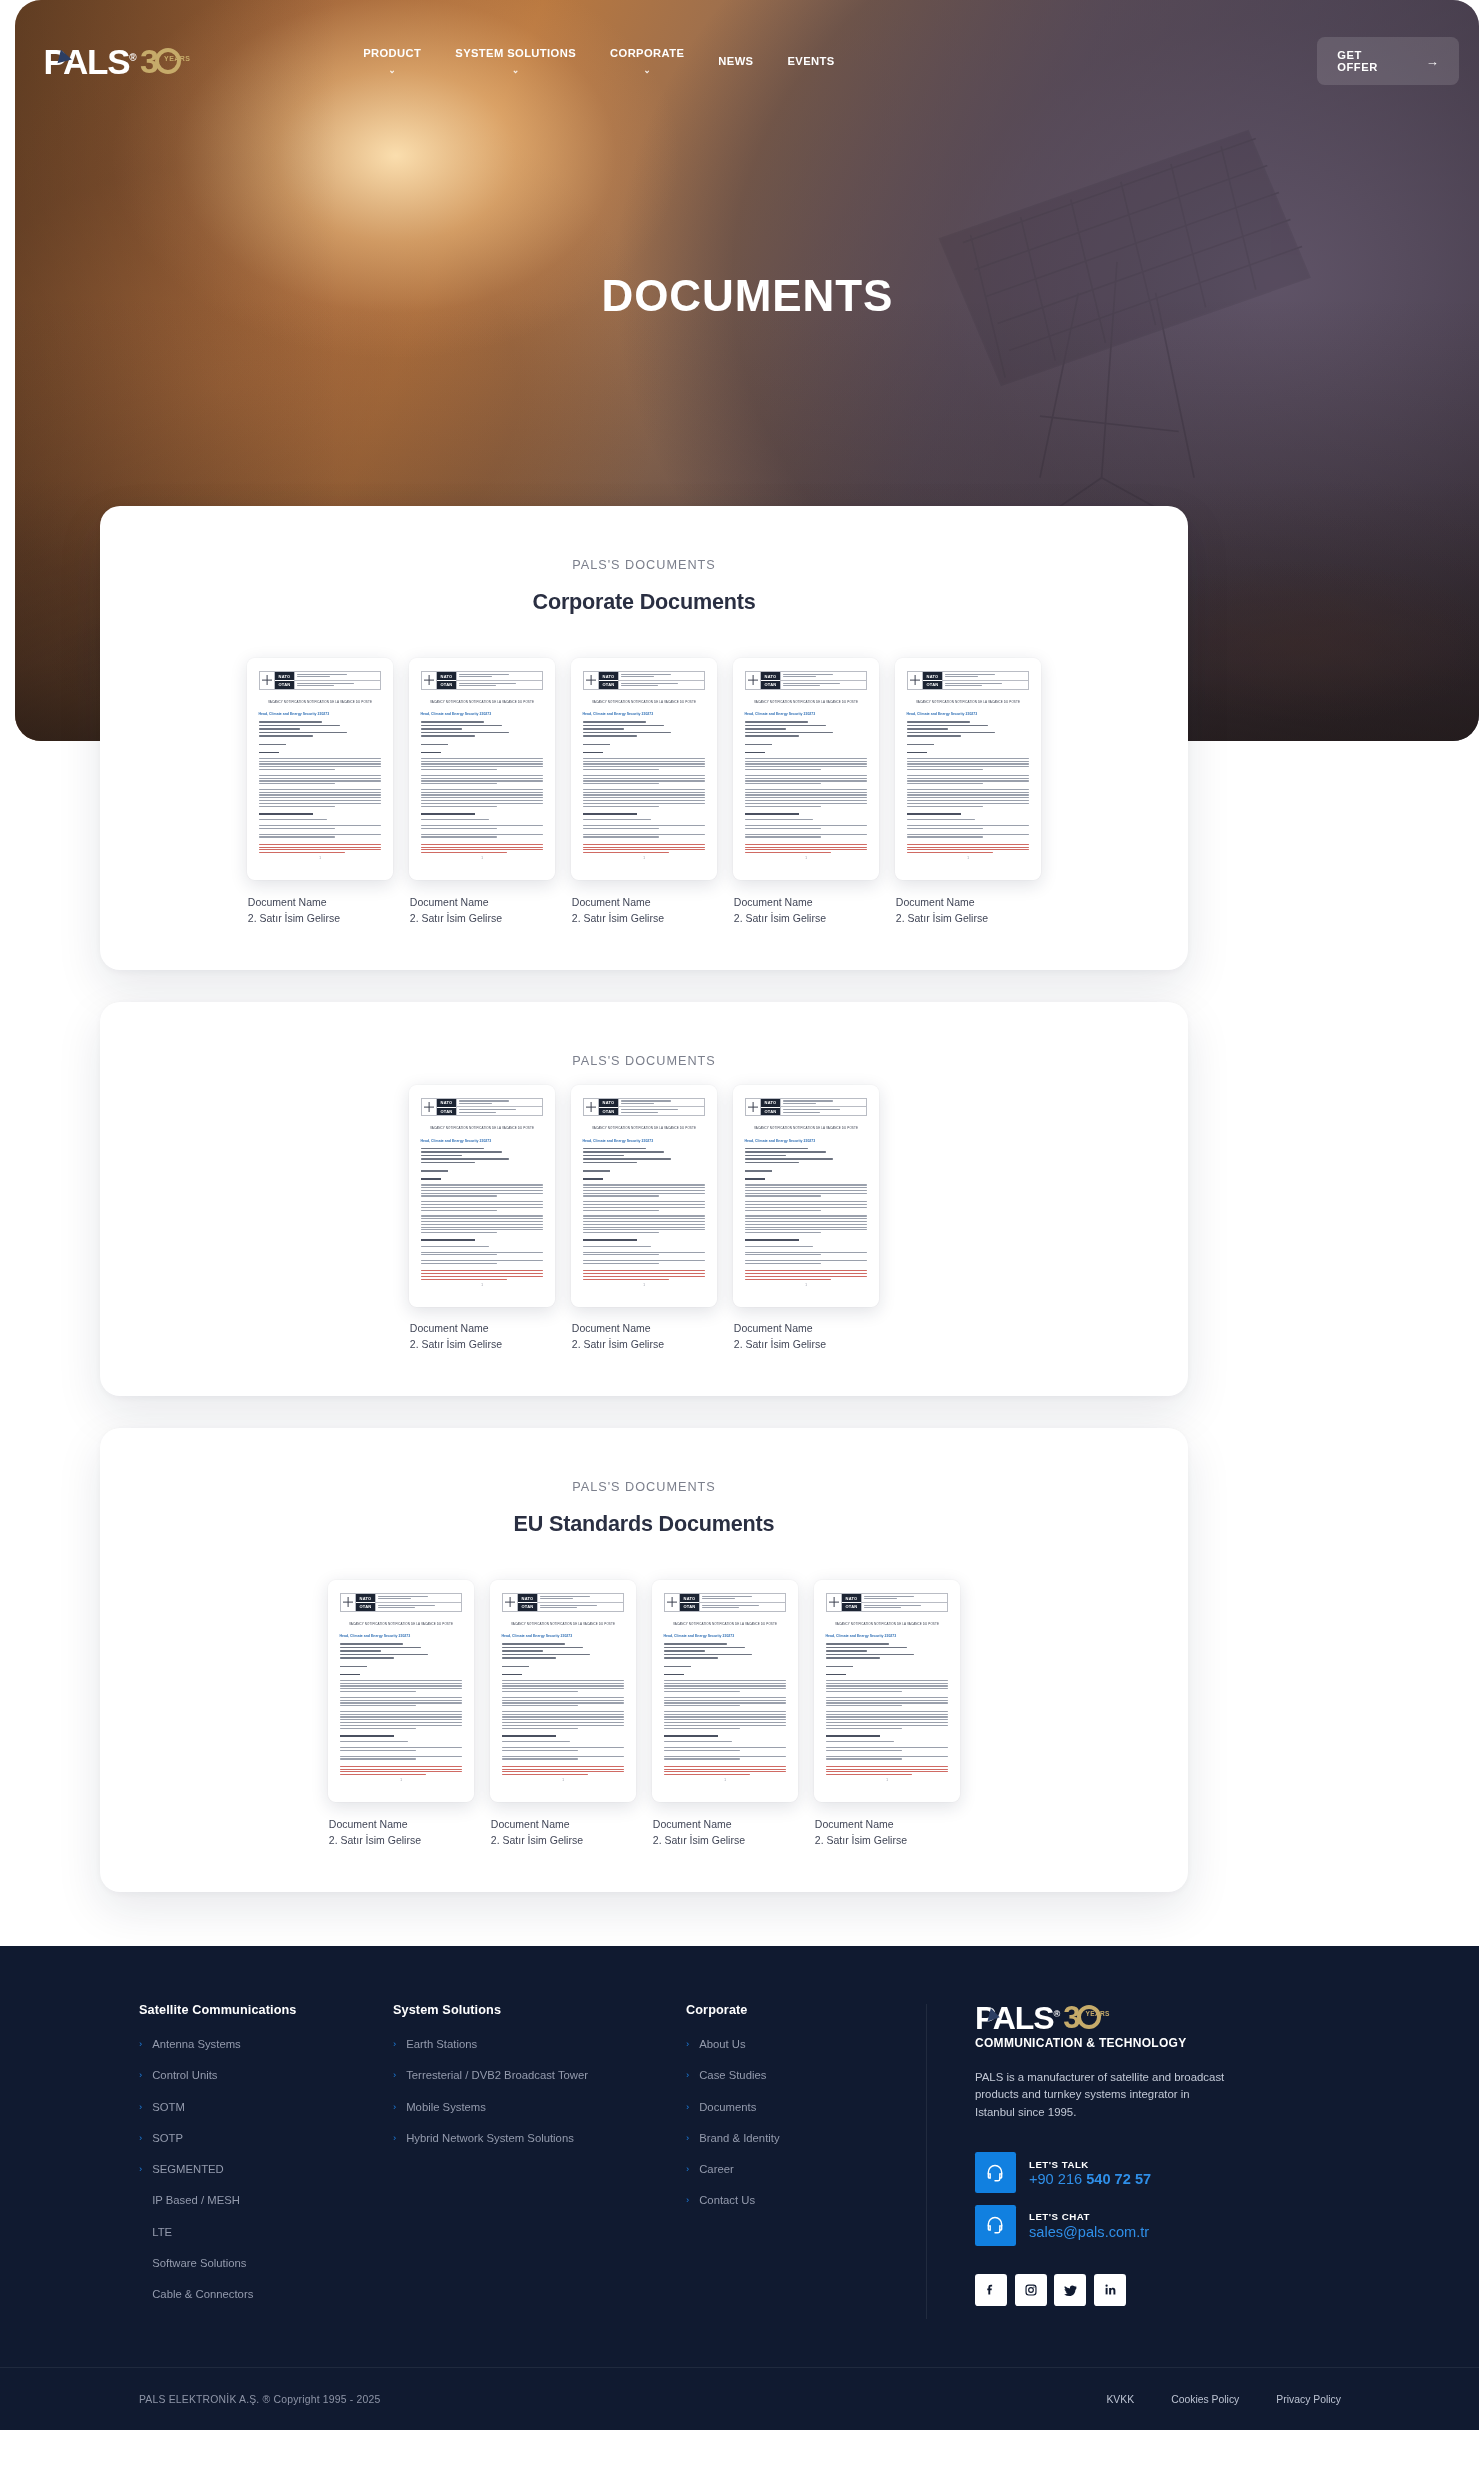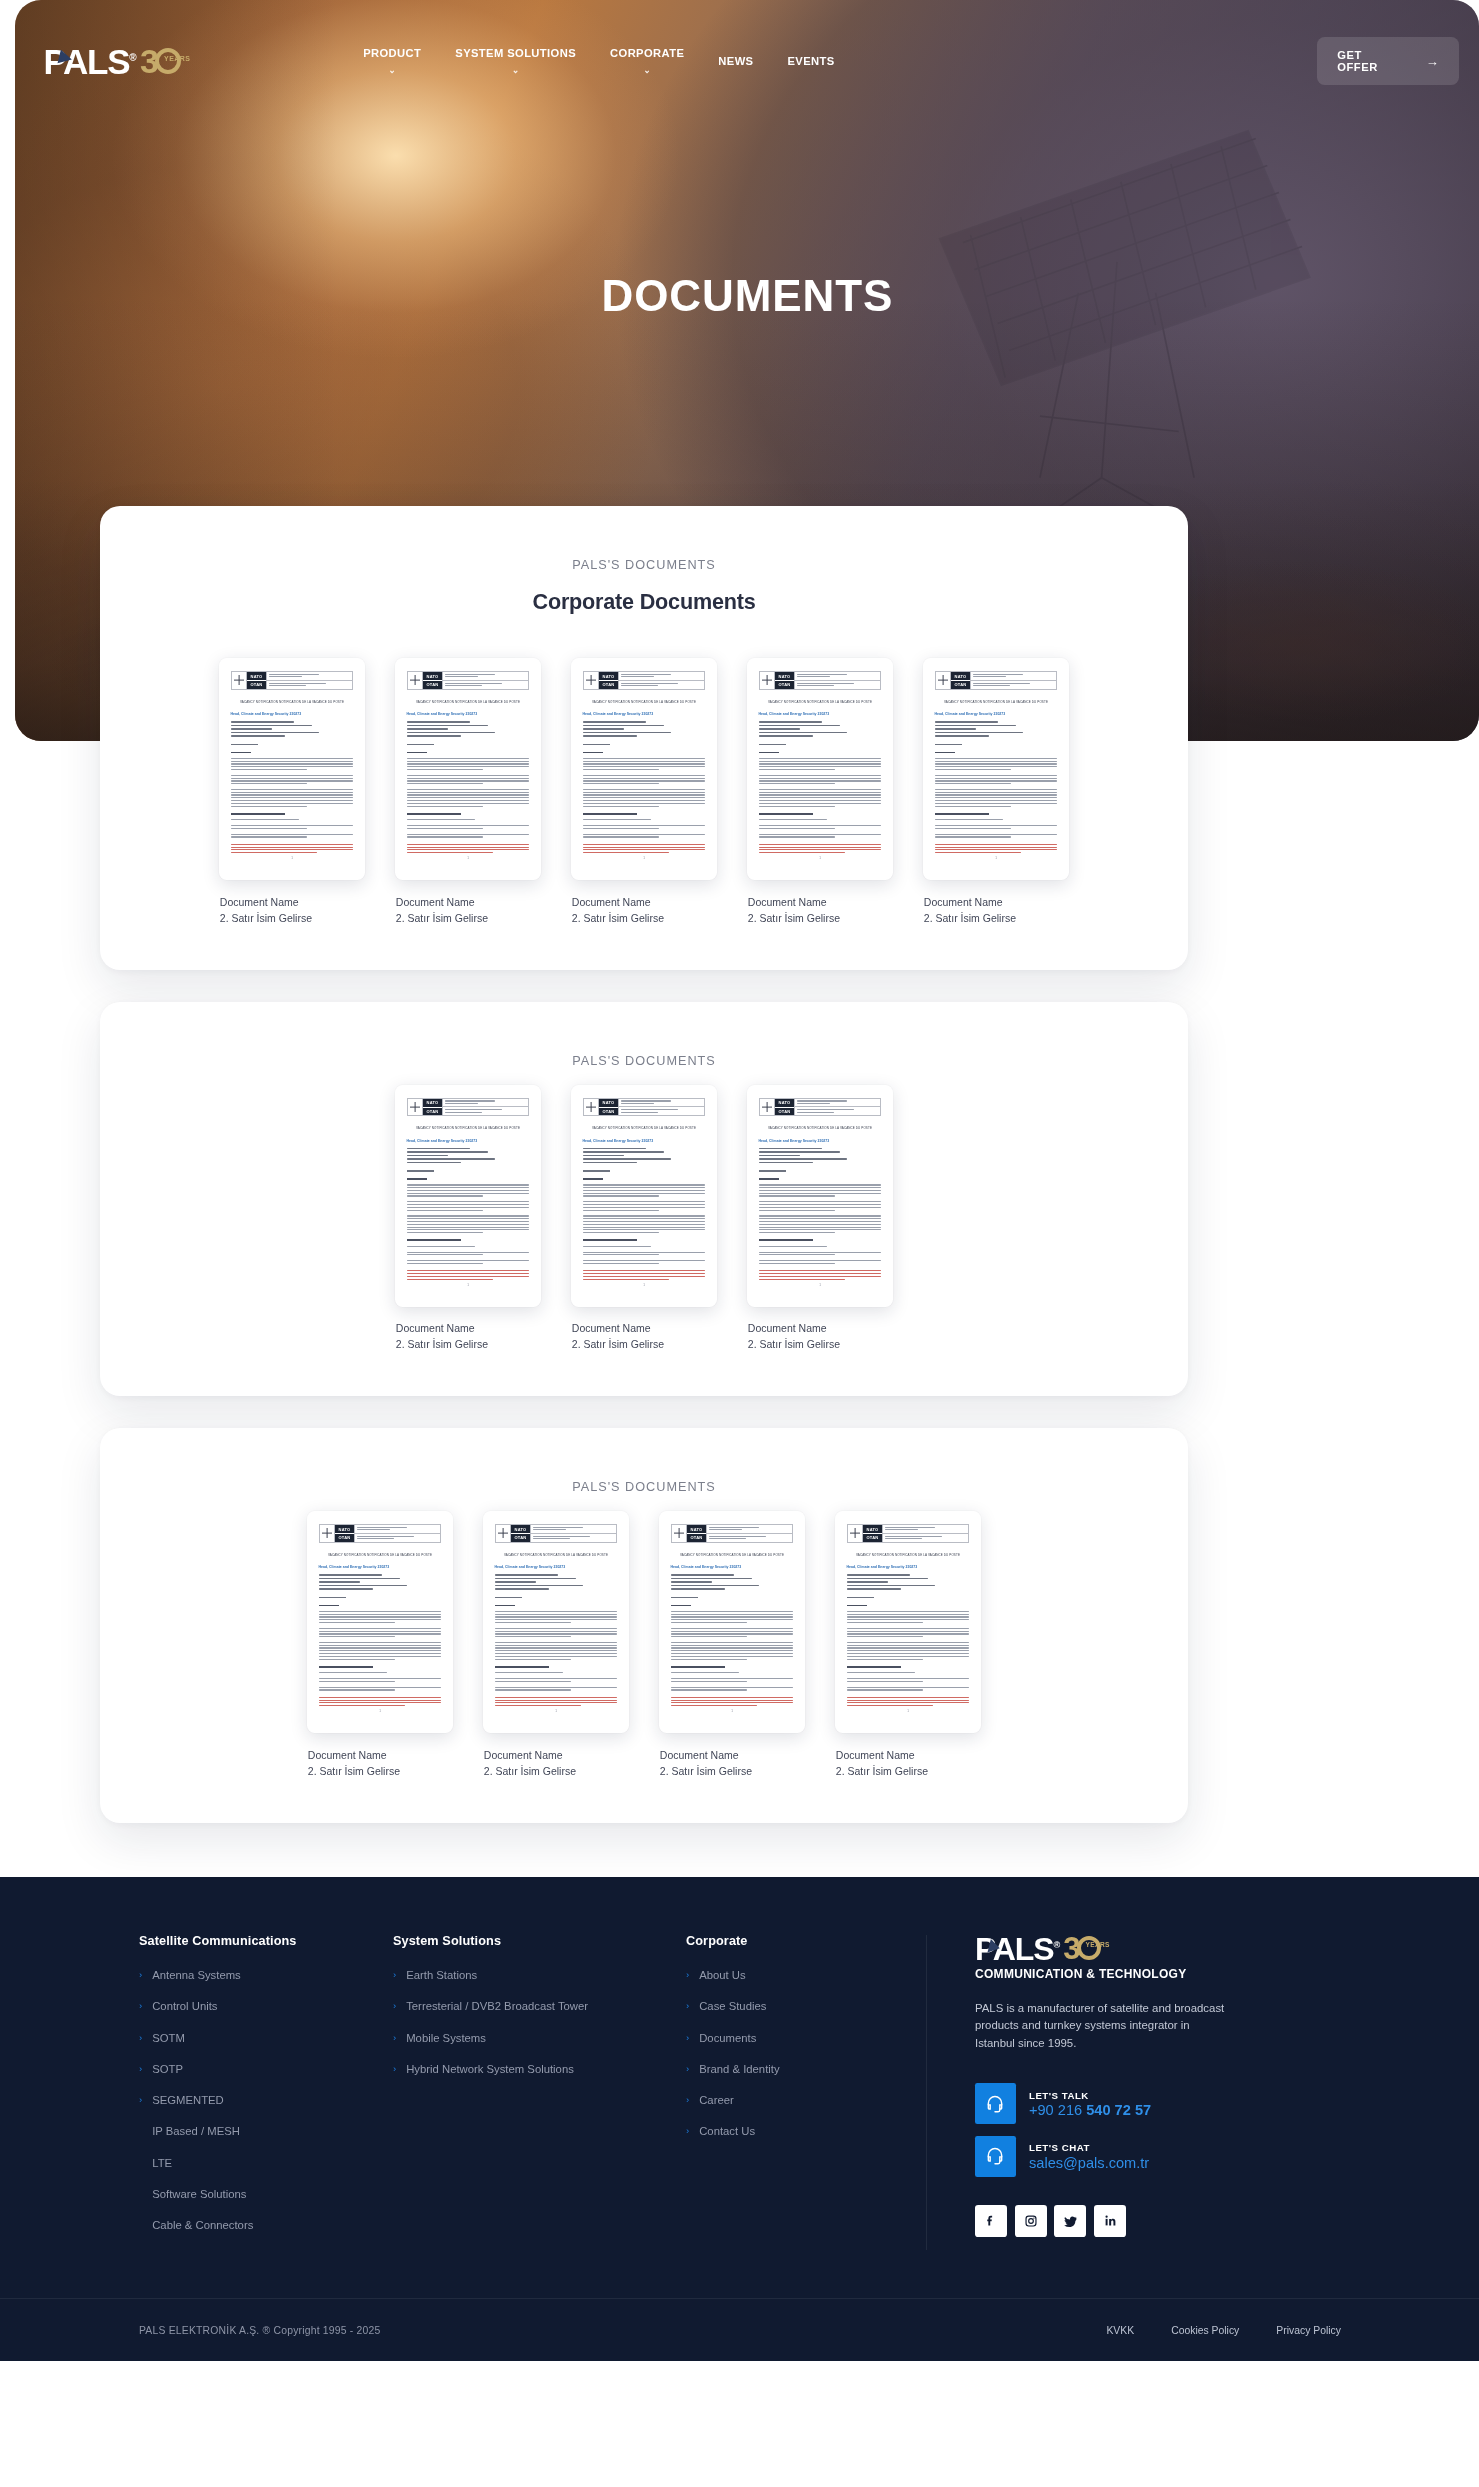--- a/index.html
+++ b/index.html
@@ -137,21 +137,21 @@
   }
   .panel:last-child { margin-bottom: 0; }
   .panel-eyebrow {
     font-size: 12.7px; color: #7b7f8c; letter-spacing: 1px;
     font-weight: 400; margin-bottom: 17px;
   }
   .panel-title {
     font-size: 21.6px; color: #2a2f42; font-weight: 700; letter-spacing: -0.2px;
     margin-bottom: 43px;
   }
-  .doc-row { display: flex; justify-content: center; gap: 30px; flex-wrap: nowrap; }
+  .doc-row { display: flex; justify-content: center; gap: 16px; flex-wrap: nowrap; }
 
   .doc-card { width: 146px; flex: 0 0 146px; }
   .doc-thumb {
     width: 146px; height: 222px;
     background: #ffffff;
     border-radius: 7.7px;
     box-shadow: 0 4.6px 17px rgba(25,32,60,0.13), 0 0 0 0.8px rgba(0,0,0,0.025);
     overflow: hidden; position: relative;
     cursor: pointer;
     padding: 13px 11.6px 7.7px 11.6px;
@@ -1029,20 +1029,21 @@
           <div>Document Name</div>
           <div>2. Satır İsim Gelirse</div>
         </div>
       </div>
 
     </div>
   </section>
 
   <section class="panel">
     <div class="panel-eyebrow">PALS'S DOCUMENTS</div>
+    <h2 class="panel-title">EU Standards Documents</h2>
     <div class="doc-row">
 
       <div class="doc-card">
         <div class="doc-thumb">
           <div class="nt-head">
             <div class="nt-compass">
                 <div class="nt-star"></div>
               </div>
             <div class="nt-badges">
               <div class="nt-badge">NATO</div>

